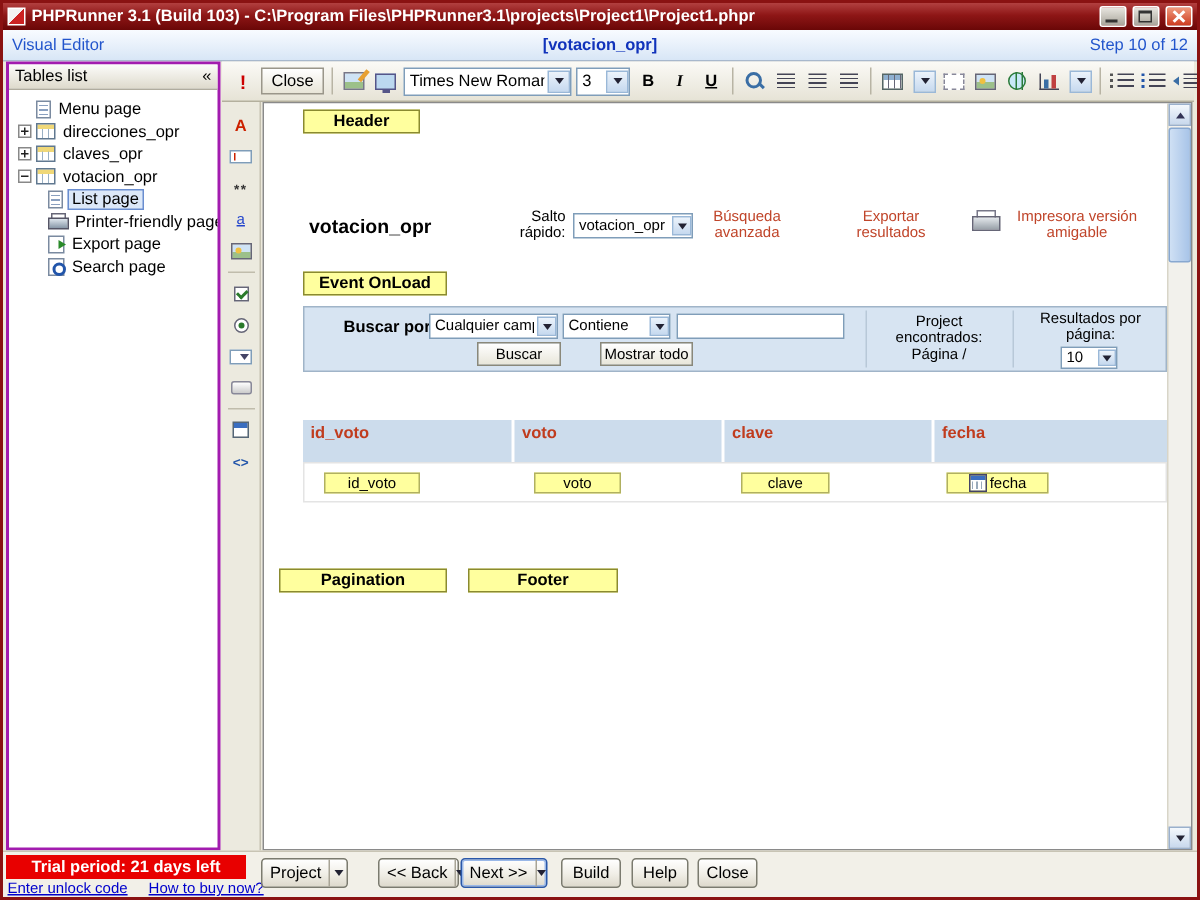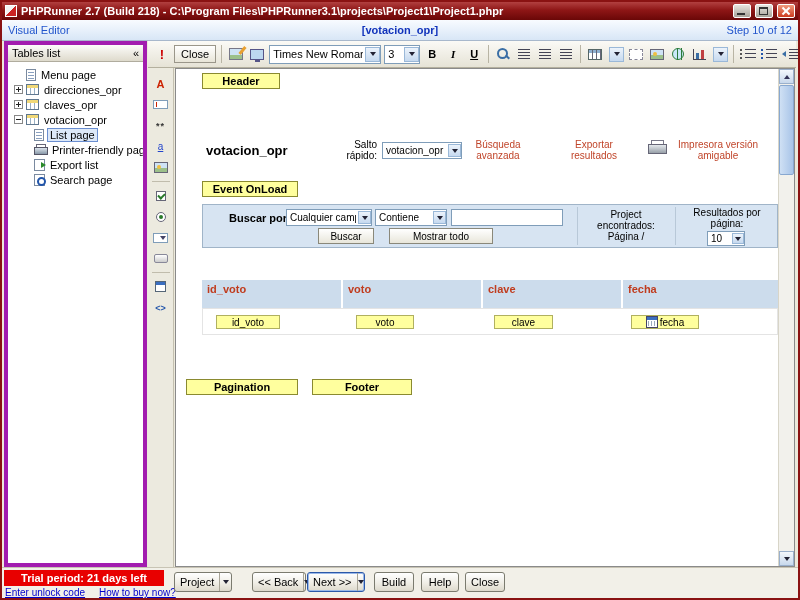--- a/index.html
+++ b/index.html
@@ -19,21 +19,21 @@
   .g-x1,.g-x2{position:absolute;left:3px;top:5px;width:10px;height:2px;background:#fff;}
   .g-x1{transform:rotate(45deg);} .g-x2{transform:rotate(-45deg);}
 
   
   .infobar{position:absolute;left:0;top:18px;right:0;height:21px;background:linear-gradient(180deg,#f8fbff,#d8e6f6);border-bottom:1px solid #a8b8cc;display:flex;align-items:center;padding:0 6px;}
   .ib-left{width:150px;color:#2255cc;}
   .ib-center{flex:1;text-align:center;color:#1133bb;font-weight:bold;}
   .ib-right{width:150px;text-align:right;color:#2255cc;}
 
   
-  .sidebar{position:absolute;left:2px;top:39px;width:143px;bottom:31px;background:#fff;border:4px solid #a21caf;display:flex;flex-direction:column;}
+  .sidebar{position:absolute;left:2px;top:39px;width:143px;bottom:31px;background:#fff;border:2px solid #a21caf;display:flex;flex-direction:column;}
   .sb-head{height:17px;flex:none;background:linear-gradient(180deg,#fcfcfa,#dedacc);border-bottom:1px solid #b0ac9e;display:flex;align-items:center;justify-content:space-between;padding:0 4px;}
   .tree{flex:1;padding-top:5px;overflow:hidden;}
   .trow{display:flex;align-items:center;height:15px;padding-left:6px;gap:3px;white-space:nowrap;}
   .trow.child{padding-left:26px;}
   .exp{width:9px;height:9px;flex:none;border:1px solid #888;background:#fff;position:relative;}
   .exp::before{content:"";position:absolute;left:1px;right:1px;top:3px;height:1px;background:#222;}
   .exp.plus::after{content:"";position:absolute;top:1px;bottom:1px;left:3px;width:1px;background:#222;}
   .exp-sp{width:9px;flex:none;}
   .tlabel{padding:0 2px;}
   .tlabel.sel{background:#dce8f8;border:1px solid #6a8ed0;}
@@ -147,21 +147,21 @@
   .bb .dd{width:13px;border-left:1px solid #a8a496;display:flex;align-items:center;justify-content:center;}
   .bb.default{border-color:#2b58a8;box-shadow:inset 0 0 0 1px #9ab8e8;}
 </style>
 </head>
 <body>
 
 <div class="window">
 
   <div class="titlebar">
     <span class="app-icon"></span>
-    <span class="title-text">PHPRunner 2.7 (Build 218) - C:\Program Files\PHPRunner3.1\projects\Project1\Project1.phpr</span>
+    <span class="title-text">PHPRunner 3.1 (Build 103) - C:\Program Files\PHPRunner3.1\projects\Project1\Project1.phpr</span>
     <span class="win-btn btn-min">
         <span class="g-min"></span>
       </span>
     <span class="win-btn btn-max">
         <span class="g-max"></span>
       </span>
     <span class="win-btn btn-close">
         <span class="g-x1"></span>
         <span class="g-x2"></span>
       </span>
@@ -202,21 +202,21 @@
       <div class="trow child">
         <span class="ti ti-page"></span>
         <span class="tlabel sel">List page</span>
       </div>
       <div class="trow child">
         <span class="ti ti-printer"></span>
         <span class="tlabel">Printer-friendly page</span>
       </div>
       <div class="trow child">
         <span class="ti ti-export"></span>
-        <span class="tlabel">Export list</span>
+        <span class="tlabel">Export page</span>
       </div>
       <div class="trow child">
         <span class="ti ti-search"></span>
         <span class="tlabel">Search page</span>
       </div>
     </div>
   </div>
 
   <div class="toolbar">
     <span class="tb-btn warn">!</span>
@@ -350,21 +350,21 @@
             </span>
         </div>
         <div class="xpsel" style="position:absolute;left:172px;top:4px;width:72px;height:17px;">
           <span class="selval" style="font-size:10px;">Contiene</span>
           <span class="arrbox" style="width:13px;height:13px;">
               <span class="tri"></span>
             </span>
         </div>
         <div class="pn-input" style="left:248px;top:4px;width:112px;"></div>
         <div class="pn-btn" style="left:115px;top:23px;width:56px;">Buscar</div>
-        <div class="pn-btn" style="left:186px;top:23px;width:104px;">Mostrar todo</div>
+        <div class="pn-btn" style="left:197px;top:23px;width:62px;">Mostrar todo</div>
         <div class="pn-div" style="left:374px;"></div>
         <div class="pn-text" style="left:380px;top:4px;width:86px;">Project encontrados: Página /</div>
         <div class="pn-div" style="left:472px;"></div>
         <div class="pn-text" style="left:478px;top:2px;width:92px;">Resultados por página:</div>
         <div class="xpsel" style="position:absolute;left:504px;top:26px;width:38px;height:15px;">
           <span class="selval" style="font-size:10px;">10</span>
           <span class="arrbox" style="width:12px;height:11px;">
               <span class="tri"></span>
             </span>
         </div>

